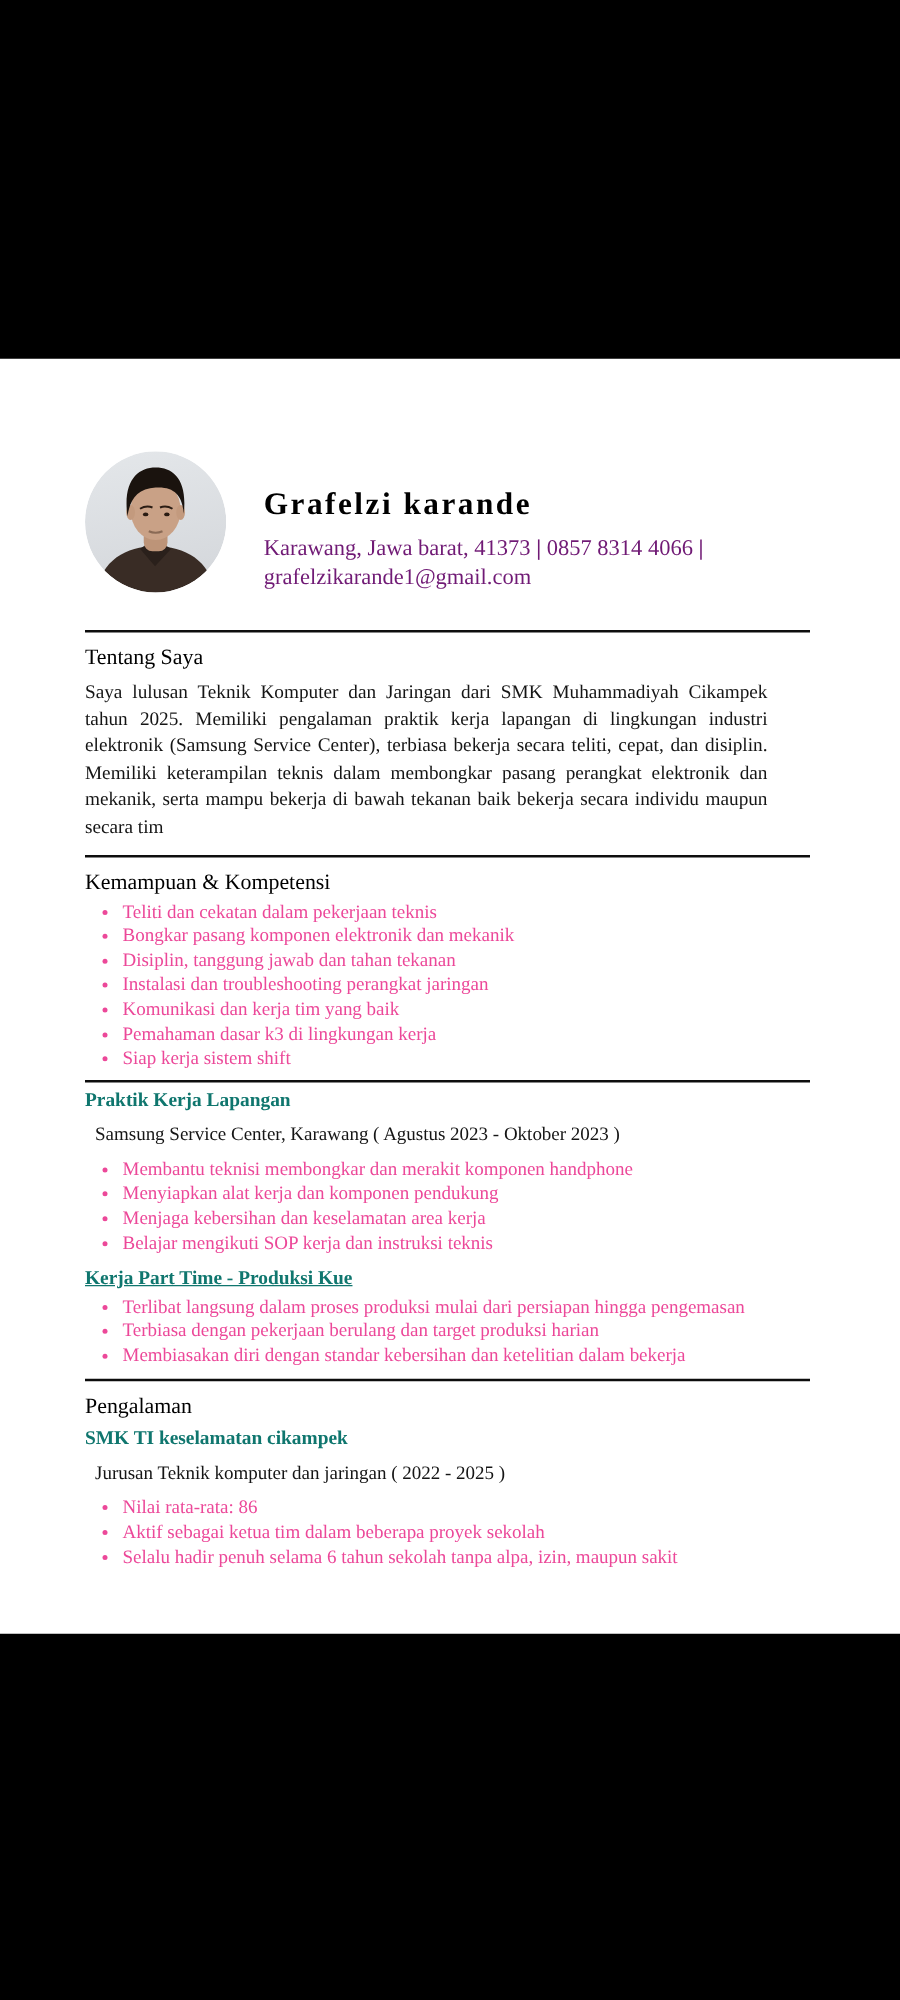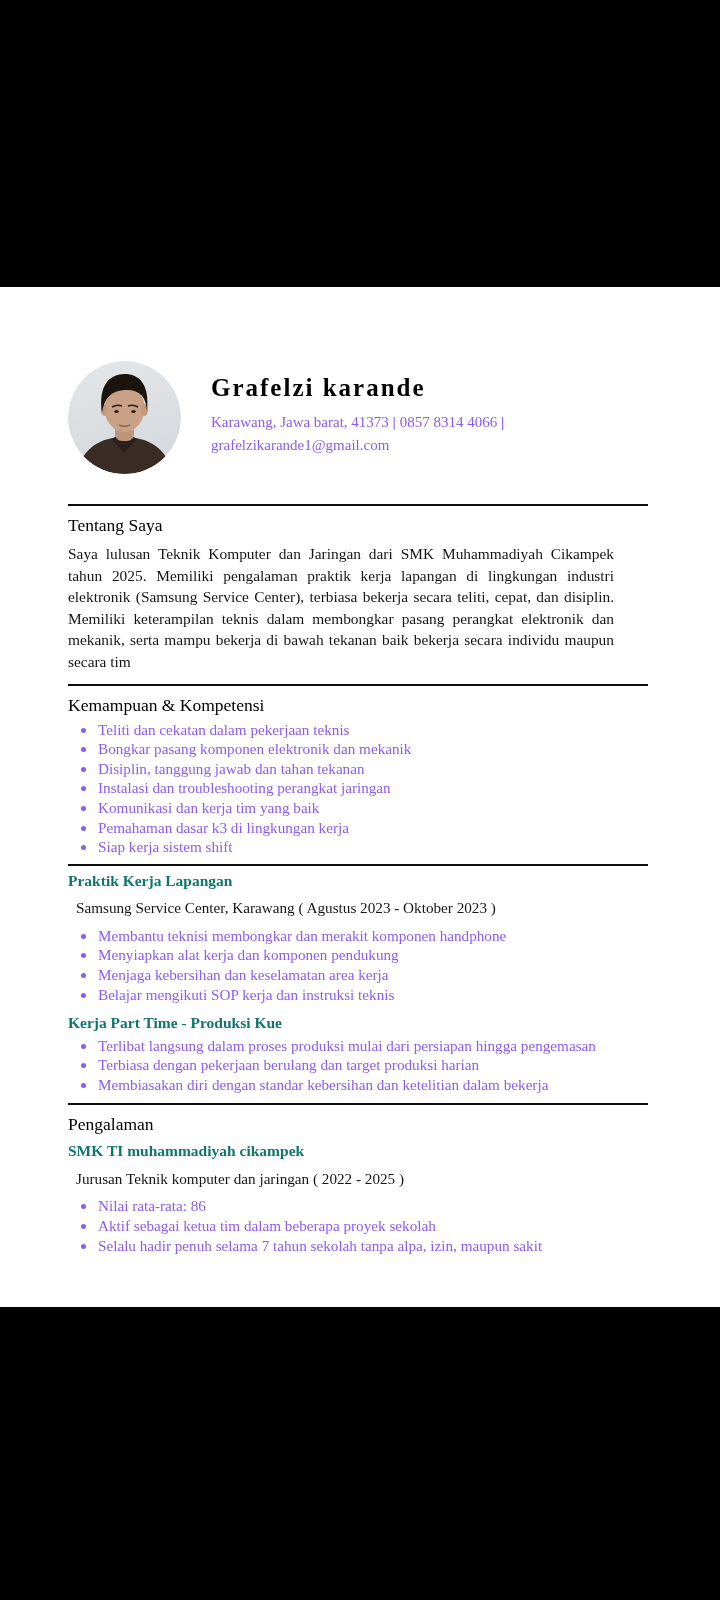--- a/index.html
+++ b/index.html
@@ -37,32 +37,32 @@
     border-radius: 50%;
     overflow: hidden;
     flex: 0 0 auto;
   }
   .avatar svg { display: block; }
   .header-text {
     margin-left: 30px;
     padding-top: 13px;
   }
   .person-name {
-    margin: 0 0 9px 0;
+    margin: 16px 0 9px 0;
     font-size: 25px;
     font-weight: bold;
     letter-spacing: 2px;
     color: #000000;
     line-height: 28px;
   }
   .contact-line {
     margin: 0;
-    font-size: 15px;
+    font-size: 18px;
     line-height: 22.5px;
-    color: #8b5cf6;
+    color: #701a75;
   }
   .sep { font-weight: bold; }
   
   .rule {
     border: 0;
     border-top: 2.5px solid #0d0d0d;
     margin: 0;
     width: 100%;
   }
   .rule-1 { margin-top: 30px; }
@@ -76,41 +76,41 @@
     color: #000000;
     line-height: 23px;
   }
   .sub-title {
     margin: 5px 0 0 0;
     font-size: 15.5px;
     font-weight: bold;
     color: #0f766e;
     line-height: 19.5px;
   }
-  .sub-title.second { margin-top: 9px; }
+  .sub-title.second { margin-top: 9px; text-decoration: underline; }
   .org-line {
     margin: 8px;
     font-size: 15.2px;
     line-height: 19.5px;
     color: #151515;
   }
   
   .about-body {
     margin: 6px 34px 10px 0;
     font-size: 15.4px;
     line-height: 21.6px;
     text-align: justify;
     color: #151515;
   }
   .bullet-list {
     margin: 3px 0 0 0;
     padding: 0 0 0 29px;
     font-size: 15.2px;
     line-height: 19.6px;
-    color: #8b5cf6;
+    color: #ec4899;
     list-style-type: disc;
   }
   .bullet-list li { padding-left: 1px; }
 </style>
 </head>
 <body>
 
 <div class="screen">
   <div class="page">
 
@@ -187,22 +187,22 @@
 
     <h3 class="sub-title second">Kerja Part Time - Produksi Kue</h3>
     <ul class="bullet-list">
       <li>Terlibat langsung dalam proses produksi mulai dari persiapan hingga pengemasan</li>
       <li>Terbiasa dengan pekerjaan berulang dan target produksi harian</li>
       <li>Membiasakan diri dengan standar kebersihan dan ketelitian dalam bekerja</li>
     </ul>
 
     <hr class="rule rule-4">
     <h2 class="section-title">Pengalaman</h2>
-    <h3 class="sub-title">SMK TI muhammadiyah cikampek</h3>
+    <h3 class="sub-title">SMK TI keselamatan cikampek</h3>
     <p class="org-line">Jurusan Teknik komputer dan jaringan ( 2022 - 2025 )</p>
     <ul class="bullet-list">
       <li>Nilai rata-rata: 86</li>
       <li>Aktif sebagai ketua tim dalam beberapa proyek sekolah</li>
-      <li>Selalu hadir penuh selama 7 tahun sekolah tanpa alpa, izin, maupun sakit</li>
+      <li>Selalu hadir penuh selama 6 tahun sekolah tanpa alpa, izin, maupun sakit</li>
     </ul>
 
   </div>
 </div>
 
 </body></html>

